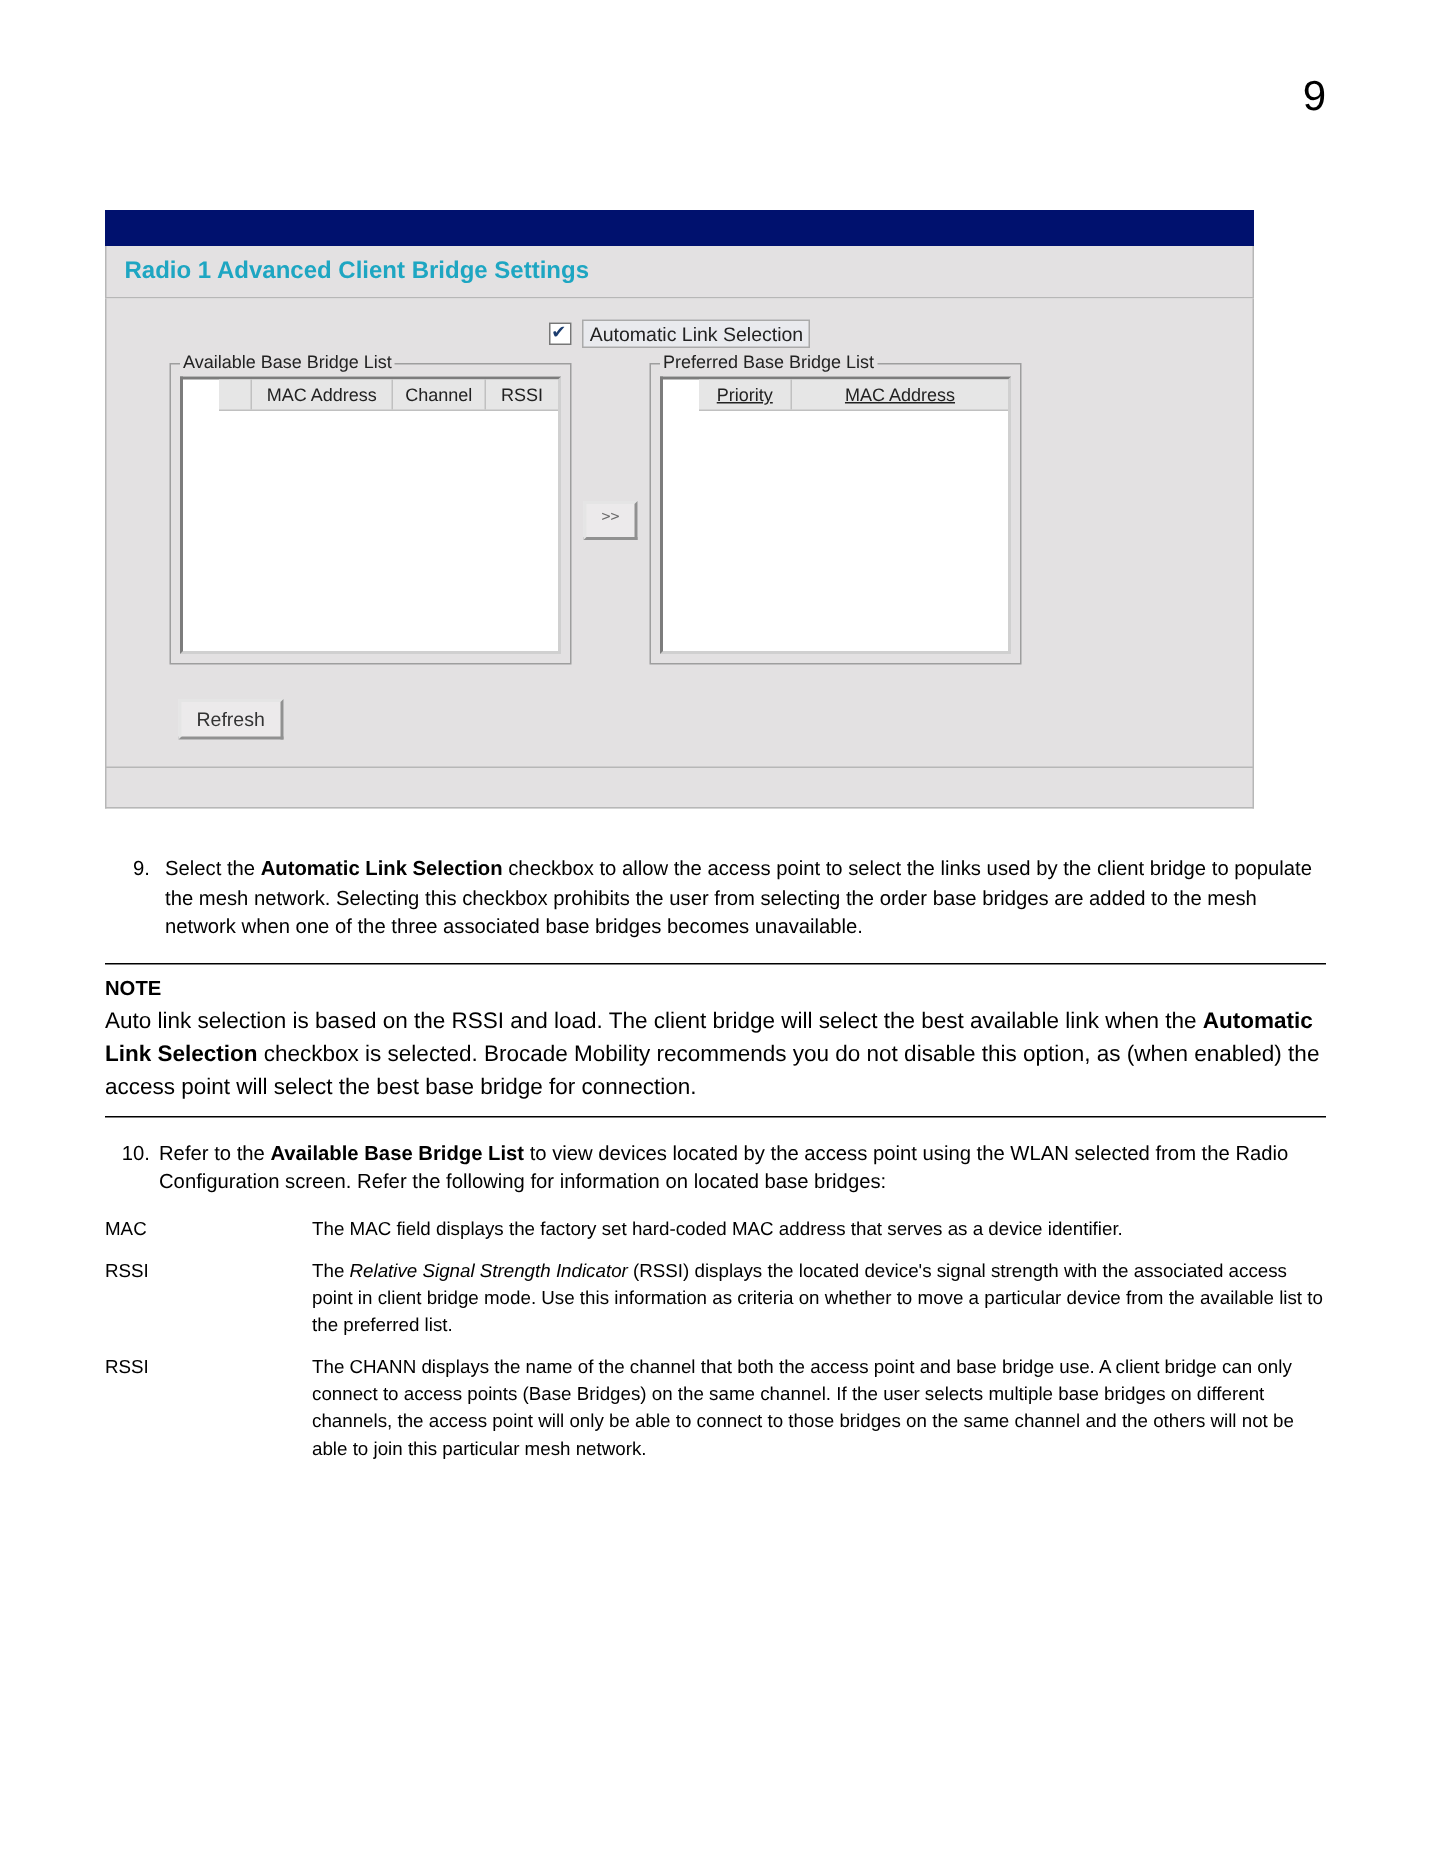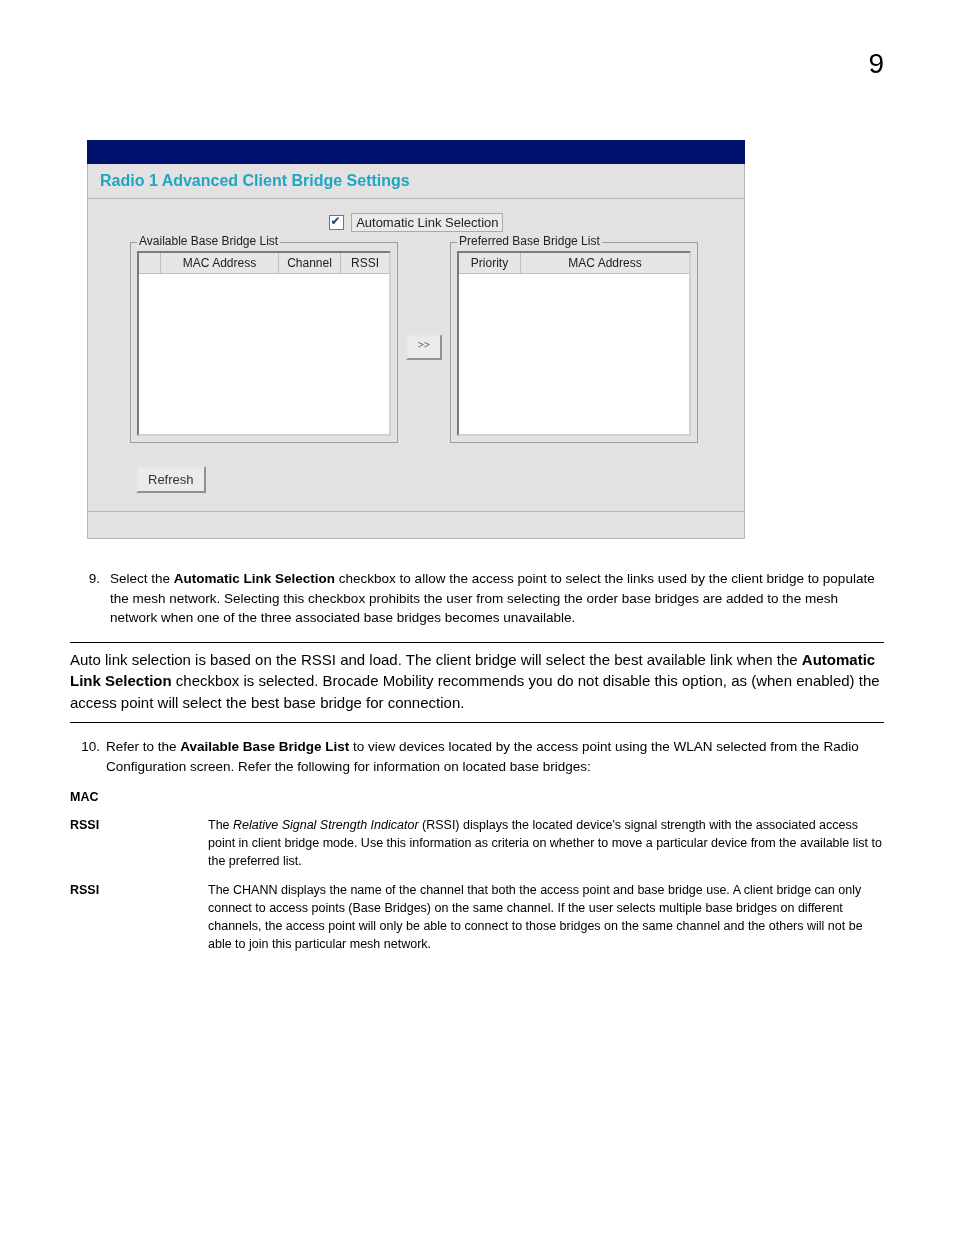--- a/index.html
+++ b/index.html
@@ -18,22 +18,22 @@
   .page-num {
     font-size: 28px;
     text-align: right;
     font-family: Arial, Helvetica, sans-serif;
     font-weight: 400;
     margin: 48px 0 60px 0;
   }
 
   
   .ui-panel {
-    margin-left: 17px;
-    width: 658px;
+    margin-left: 0;
+    width: 766px;
     font-family: Arial, Helvetica, sans-serif;
     font-size: 13px;
     color: #222;
   }
   .ui-topbar { background: #00116e; height: 24px; }
   .ui-title {
     background: #e3e1e2;
     color: #1ea6c2;
     font-weight: bold;
     font-size: 16px;
@@ -75,36 +75,37 @@
   }
 
   .ui-cols { display: flex; align-items: flex-start; padding: 0 34px; gap:0; }
   .ui-group {
     position: relative;
     border: 1px solid #9e9e9e;
     padding: 8px 6px 6px 6px;
     box-sizing: border-box;
   }
   .ui-group.left  { width: 268px; }
-  .ui-group.right { width: 248px; }
+  .ui-group.right { width: 248px; text-decoration: underline; }
   .ui-mid { width: 52px; display:flex; align-items:center; justify-content:center; height:210px; }
   .ui-legend {
     position: absolute;
     top: -9px; left: 6px;
     padding: 0 2px;
     background: #e3e1e2;
     font-size: 12px;
     color: #222;
   }
   .ui-list {
     border: 2px inset #d0d0d0;
     background: #fff;
     height: 185px;
     width: 100%;
     box-sizing: border-box;
+    padding-left: 24px;
   }
   .ui-list-head { display:flex; border-bottom:1px solid #c0c0c0; background:#e6e6e6; }
   .ui-cell {
     font-size: 12px;
     color: #222;
     padding: 3px 4px;
     border-right: 1px solid #c0c0c0;
     box-sizing: border-box;
     text-align: center;
   }
@@ -153,21 +154,21 @@
   .rule { border-top: 1.5px solid #000; margin: 14px 0 6px 0; }
   .rule.bottom { margin: 8px 0 14px 0; }
   .note-hd { font-weight: bold; font-size: 13.5px; margin-bottom:2px;}
   .note-body { font-size: 15px; line-height:1.45; }
 
   .b { font-weight: bold; }
   .i { font-style: italic; }
 
   .deflist { margin: 12px 0 12px 0; }
   .defrow { display:flex; margin: 10px 0; font-size:12.5px; line-height:1.45;}
-  .defterm { width: 138px; flex-shrink:0; font-weight: bold;}
+  .defterm { width: 138px; flex-shrink:0; font-weight: normal;}
   .defdesc { flex:1; }
 </style>
 </head>
 <body>
 
 <div class="page">
   <div class="page-num">9</div>
 
   <div class="ui-panel">
     <div class="ui-topbar"></div>
@@ -215,35 +216,37 @@
 
   <div class="doc">
     <div class="li9">
       <div class="num">9.</div>
       <div class="li-txt">
         <span>Select the </span><span class="b">Automatic Link Selection</span><span> checkbox to allow the access point to select the links used by the client bridge to populate the mesh network. Selecting this checkbox prohibits the user from selecting the order base bridges are added to the mesh network when one of the three associated base bridges becomes unavailable.</span>
       </div>
     </div>
 
     <div class="rule"></div>
+    <div class="note-hd">NOTE</div>
     <div class="note-body">
       <span>Auto link selection is based on the RSSI and load. The client bridge will select the best available link when the </span><span class="b">Automatic Link Selection</span><span> checkbox is selected. Brocade Mobility recommends you do not disable this option, as (when enabled) the access point will select the best base bridge for connection.</span>
     </div>
     <div class="rule bottom"></div>
 
     <div class="li10">
       <div class="num">10.</div>
       <div class="li-txt">
         <span>Refer to the </span><span class="b">Available Base Bridge List</span><span> to view devices located by the access point using the WLAN selected from the Radio Configuration screen. Refer the following for information on located base bridges:</span>
       </div>
     </div>
 
     <div class="deflist">
       <div class="defrow">
         <div class="defterm">MAC</div>
+        <div class="defdesc">The MAC field displays the factory set hard-coded MAC address that serves as a device identifier.</div>
       </div>
       <div class="defrow">
         <div class="defterm">RSSI</div>
         <div class="defdesc">
           <span>The </span><span class="i">Relative Signal Strength Indicator</span><span> (RSSI) displays the located device's signal strength with the associated access point in client bridge mode. Use this information as criteria on whether to move a particular device from the available list to the preferred list.</span>
         </div>
       </div>
       <div class="defrow">
         <div class="defterm">RSSI</div>
         <div class="defdesc">The CHANN displays the name of the channel that both the

